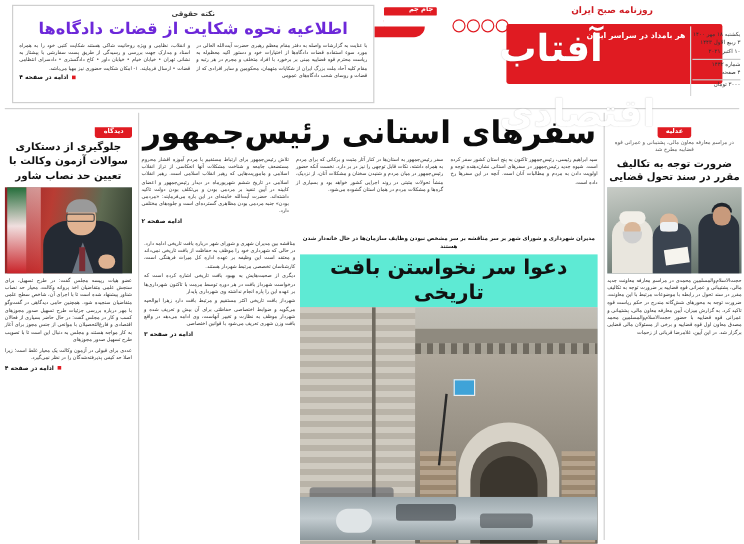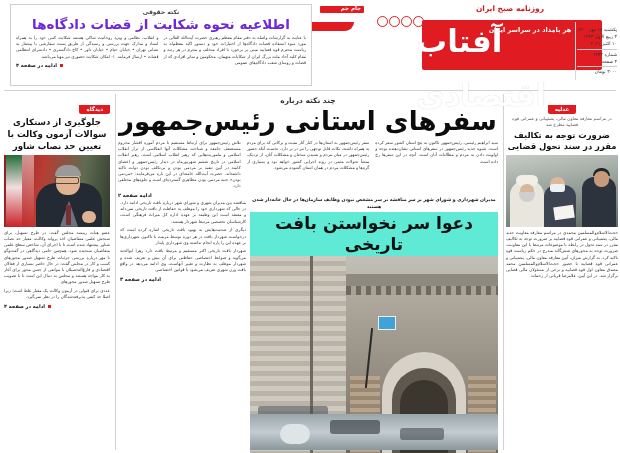--- a/index.html
+++ b/index.html
@@ -303,21 +303,20 @@
       <p>عضو هیات رییسه مجلس گفت: در طرح تسهیل، برای سنجش علمی متقاضیان اخذ پروانه وکالت، معیار حد نصاب شناور پیشنهاد شده است تا با اجرای آن، شاخص سطح علمی متقاضیان سنجیده شود. همچنین حامی دیدگاهی در گفت‌وگو با مهر درباره بررسی جزئیات طرح تسهیل صدور مجوزهای کسب و کار در مجلس گفت: در حال حاضر بسیاری از فعالان اقتصادی و فارغ‌التحصیلان با موانعی از جنس مجوز برای آغاز به کار مواجه هستند و مجلس به دنبال این است تا با تصویب طرح تسهیل صدور مجوزهای</p>
       <p>عددی برای قبولی در آزمون وکالت یک معیار غلط است؛ زیرا اصلا حد کیفی پذیرفته‌شدگان را در نظر نمی‌گیرد.</p>
     </div>
     <div class="cont"><span class="sq"></span><span>ادامه در صفحه ۴</span></div>
   </div>
 
   <div class="vline" style="top:94px;right:116px;height:356px;"></div>
   <div class="vline" style="top:94px;right:504px;height:356px;"></div>
 
   <div class="lead">
-    <div class="kicker">چند نکته درباره</div>
     <div class="hl">سفرهای استانی رئیس‌جمهور</div>
     <div class="cols3">
       <div class="c">
           <div class="txt">
             <p>سید ابراهیم رئیسی، رئیس‌جمهور تاکنون به پنج استان کشور سفر کرده است. شیوه جدید رئیس‌جمهور در سفرهای استانی نشان‌دهنده توجه و اولویت دادن به مردم و مطالبات آنان است. آنچه در این سفرها رخ داده است،</p>
           </div>
         </div>
       <div class="c">
           <div class="txt">
             <p>سفر رئیس‌جمهور به استان‌ها در کنار آثار مثبت و برکاتی که برای مردم به همراه داشته، نکات قابل توجهی را نیز در بر دارد. نخست آنکه حضور رئیس‌جمهور در میان مردم و شنیدن سخنان و مشکلات آنان، از نزدیک، منشأ تحولات مثبتی در روند اجرایی کشور خواهد بود و بسیاری از گره‌ها و مشکلات مردم در همان استان گشوده می‌شود.</p>

